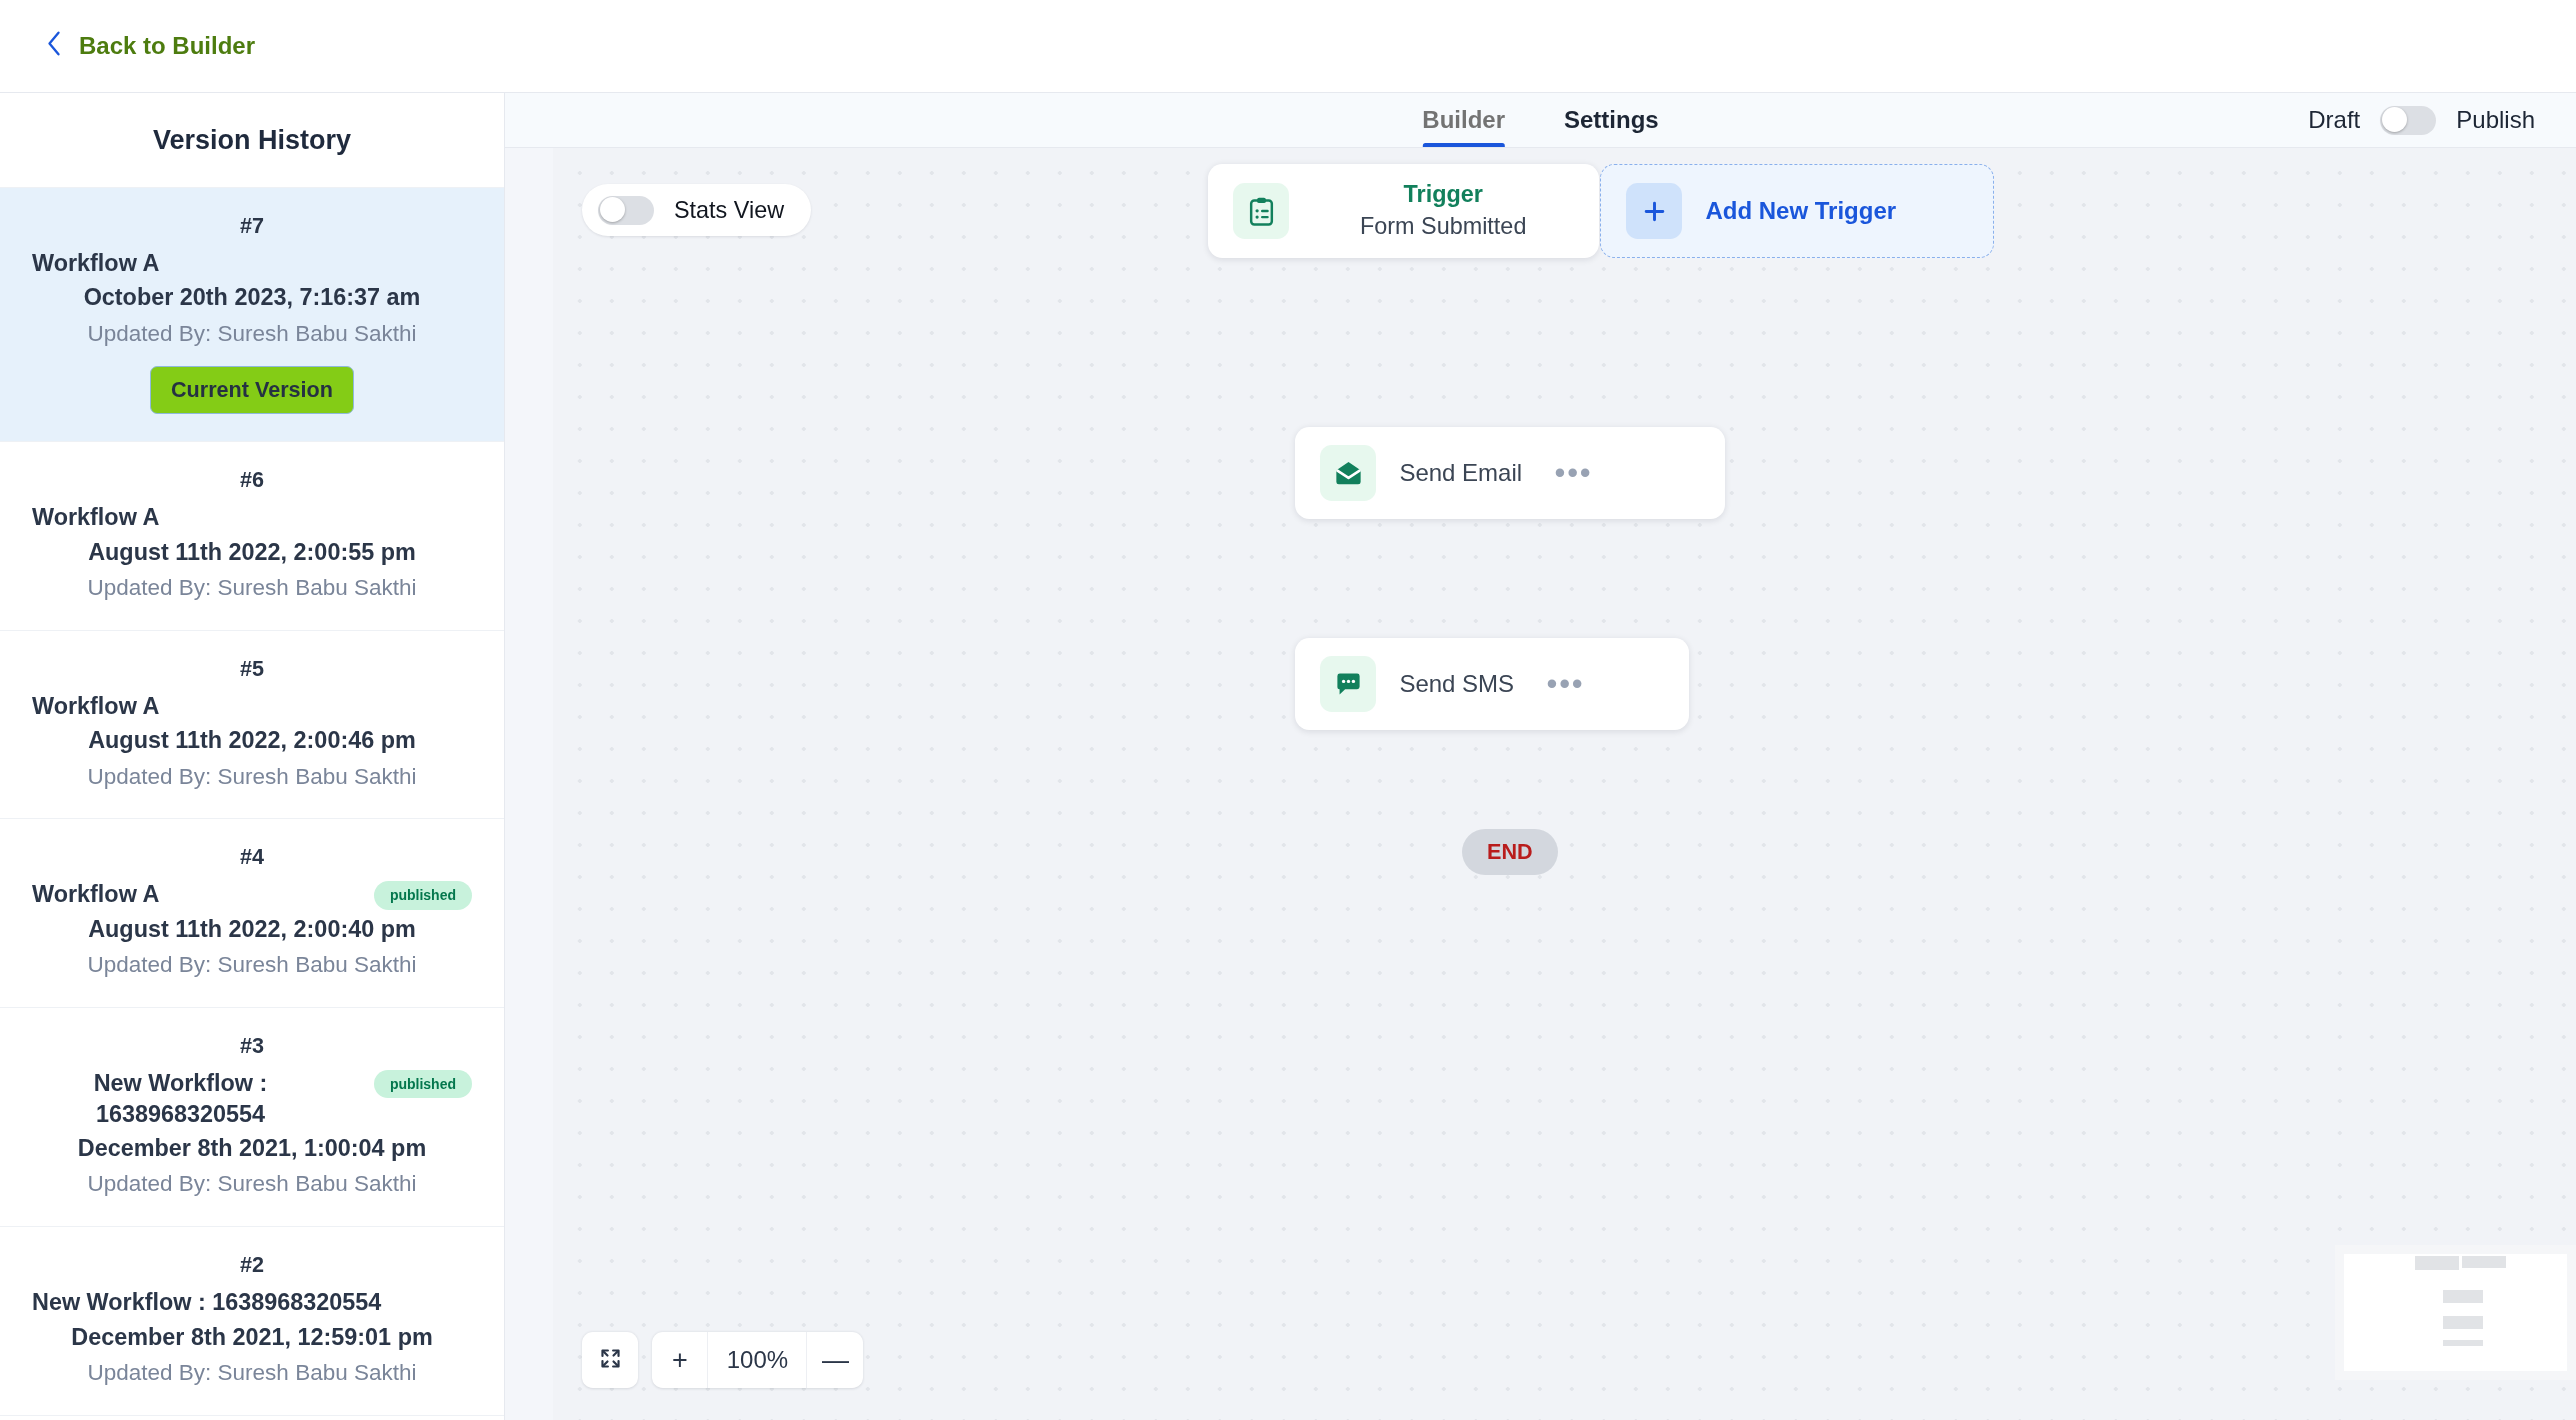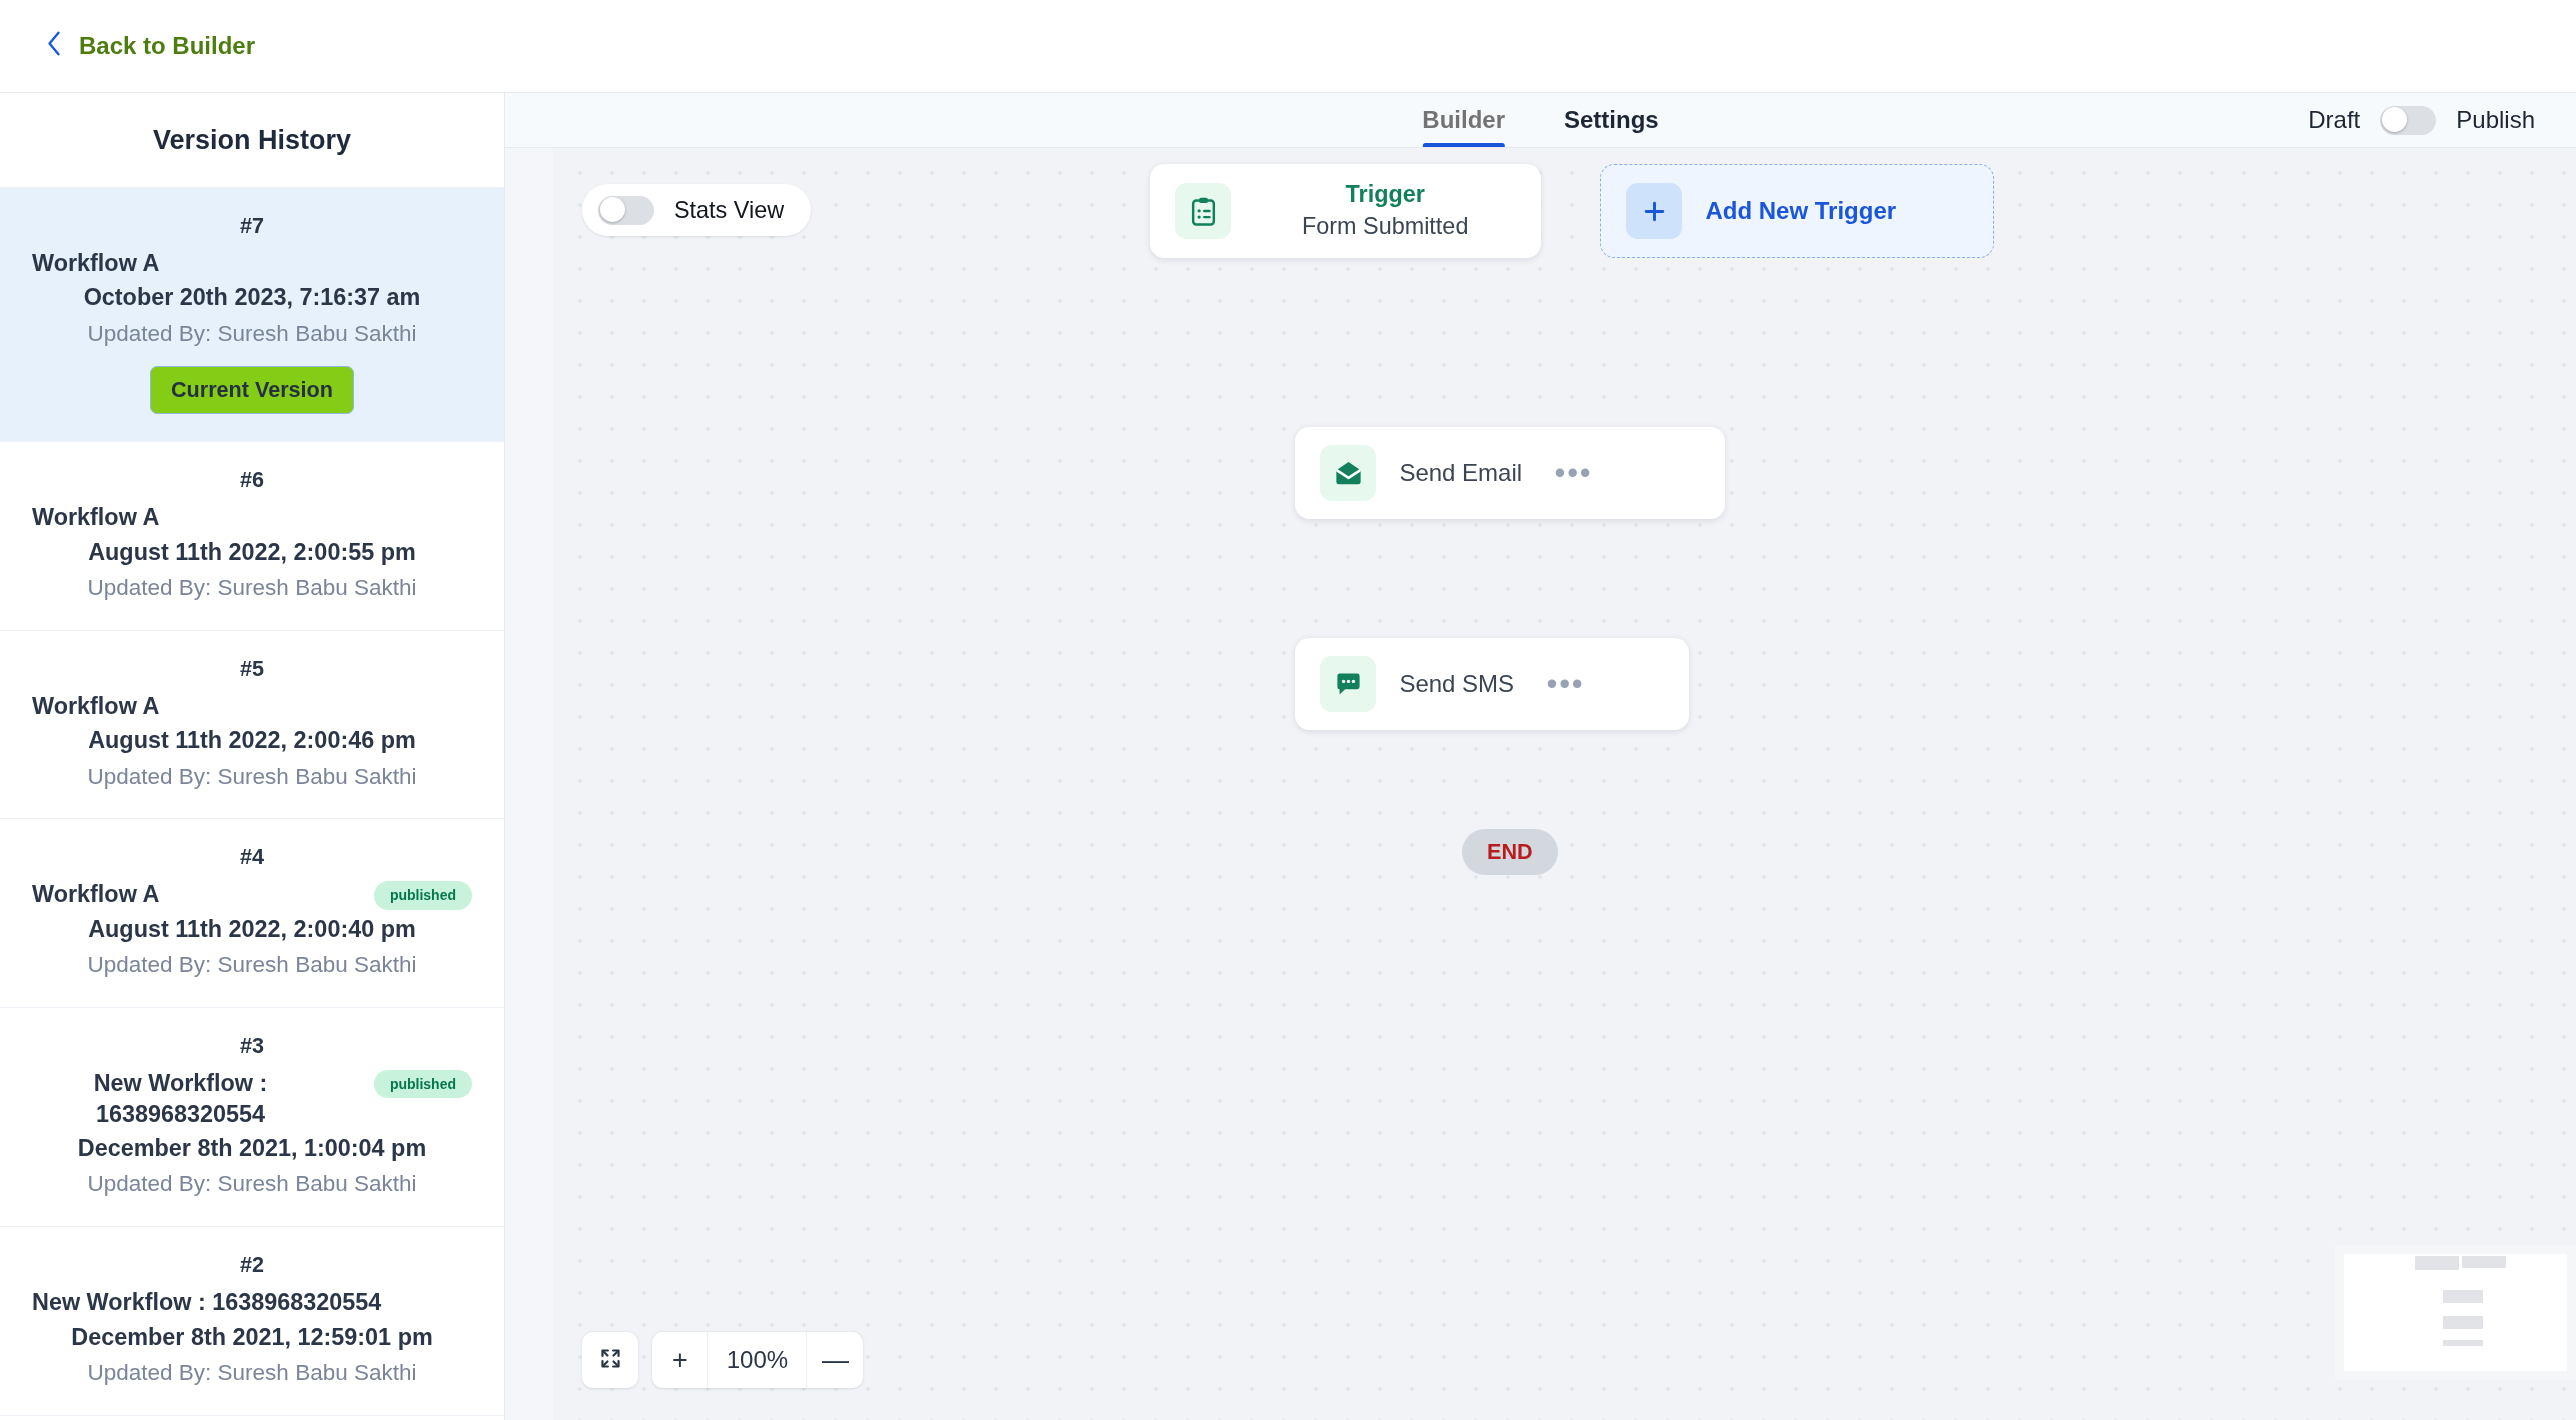--- a/index.html
+++ b/index.html
@@ -255,21 +255,21 @@
     color: #98a2b3;
     font-size: 31px;
     letter-spacing: 1.8px;
     line-height: 0.4;
     padding: 9px;
     cursor: pointer;
   }
 
   
   #trigger-card {
-    left: 597px; top: 16px;
+    left: 655px; top: 16px;
     width: 391px; height: 94px;
     padding: 7px 25px;
     gap: 23.4px;
   }
   
   #add-trigger-card {
     left: 1047px; top: 16px;
     width: 394px; height: 94px;
     padding: 0 25px;
     gap: 23.4px;

